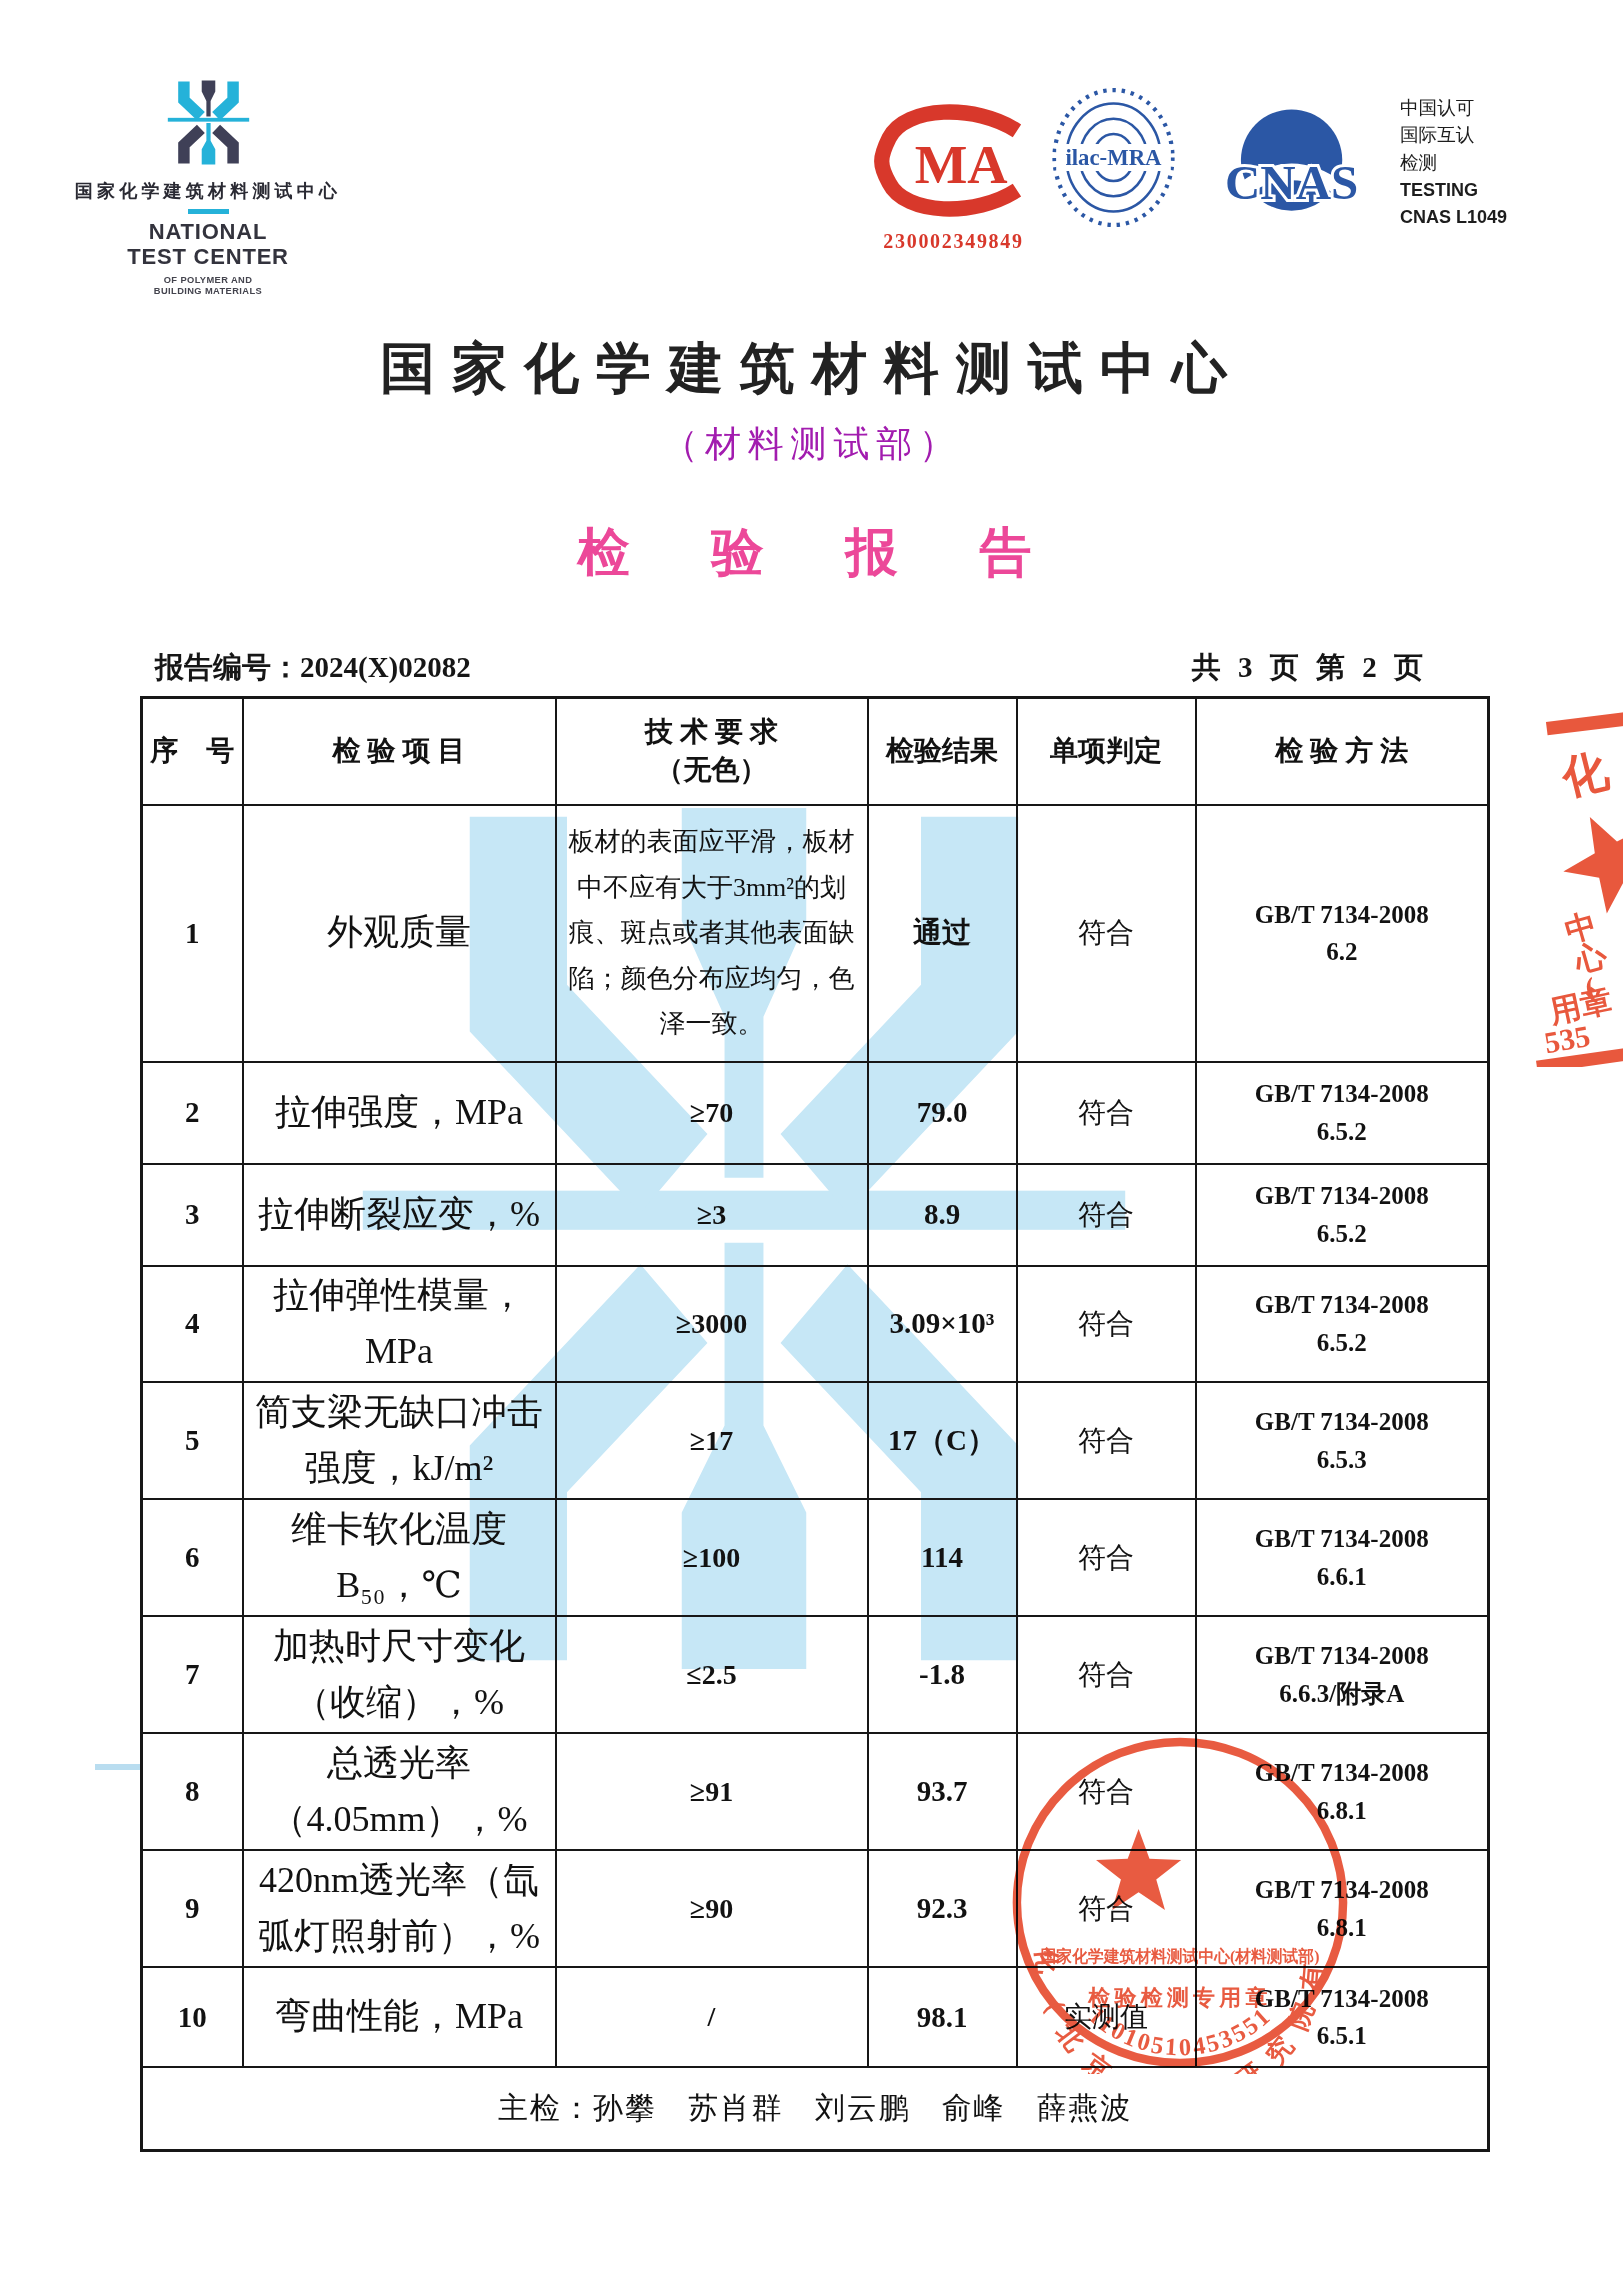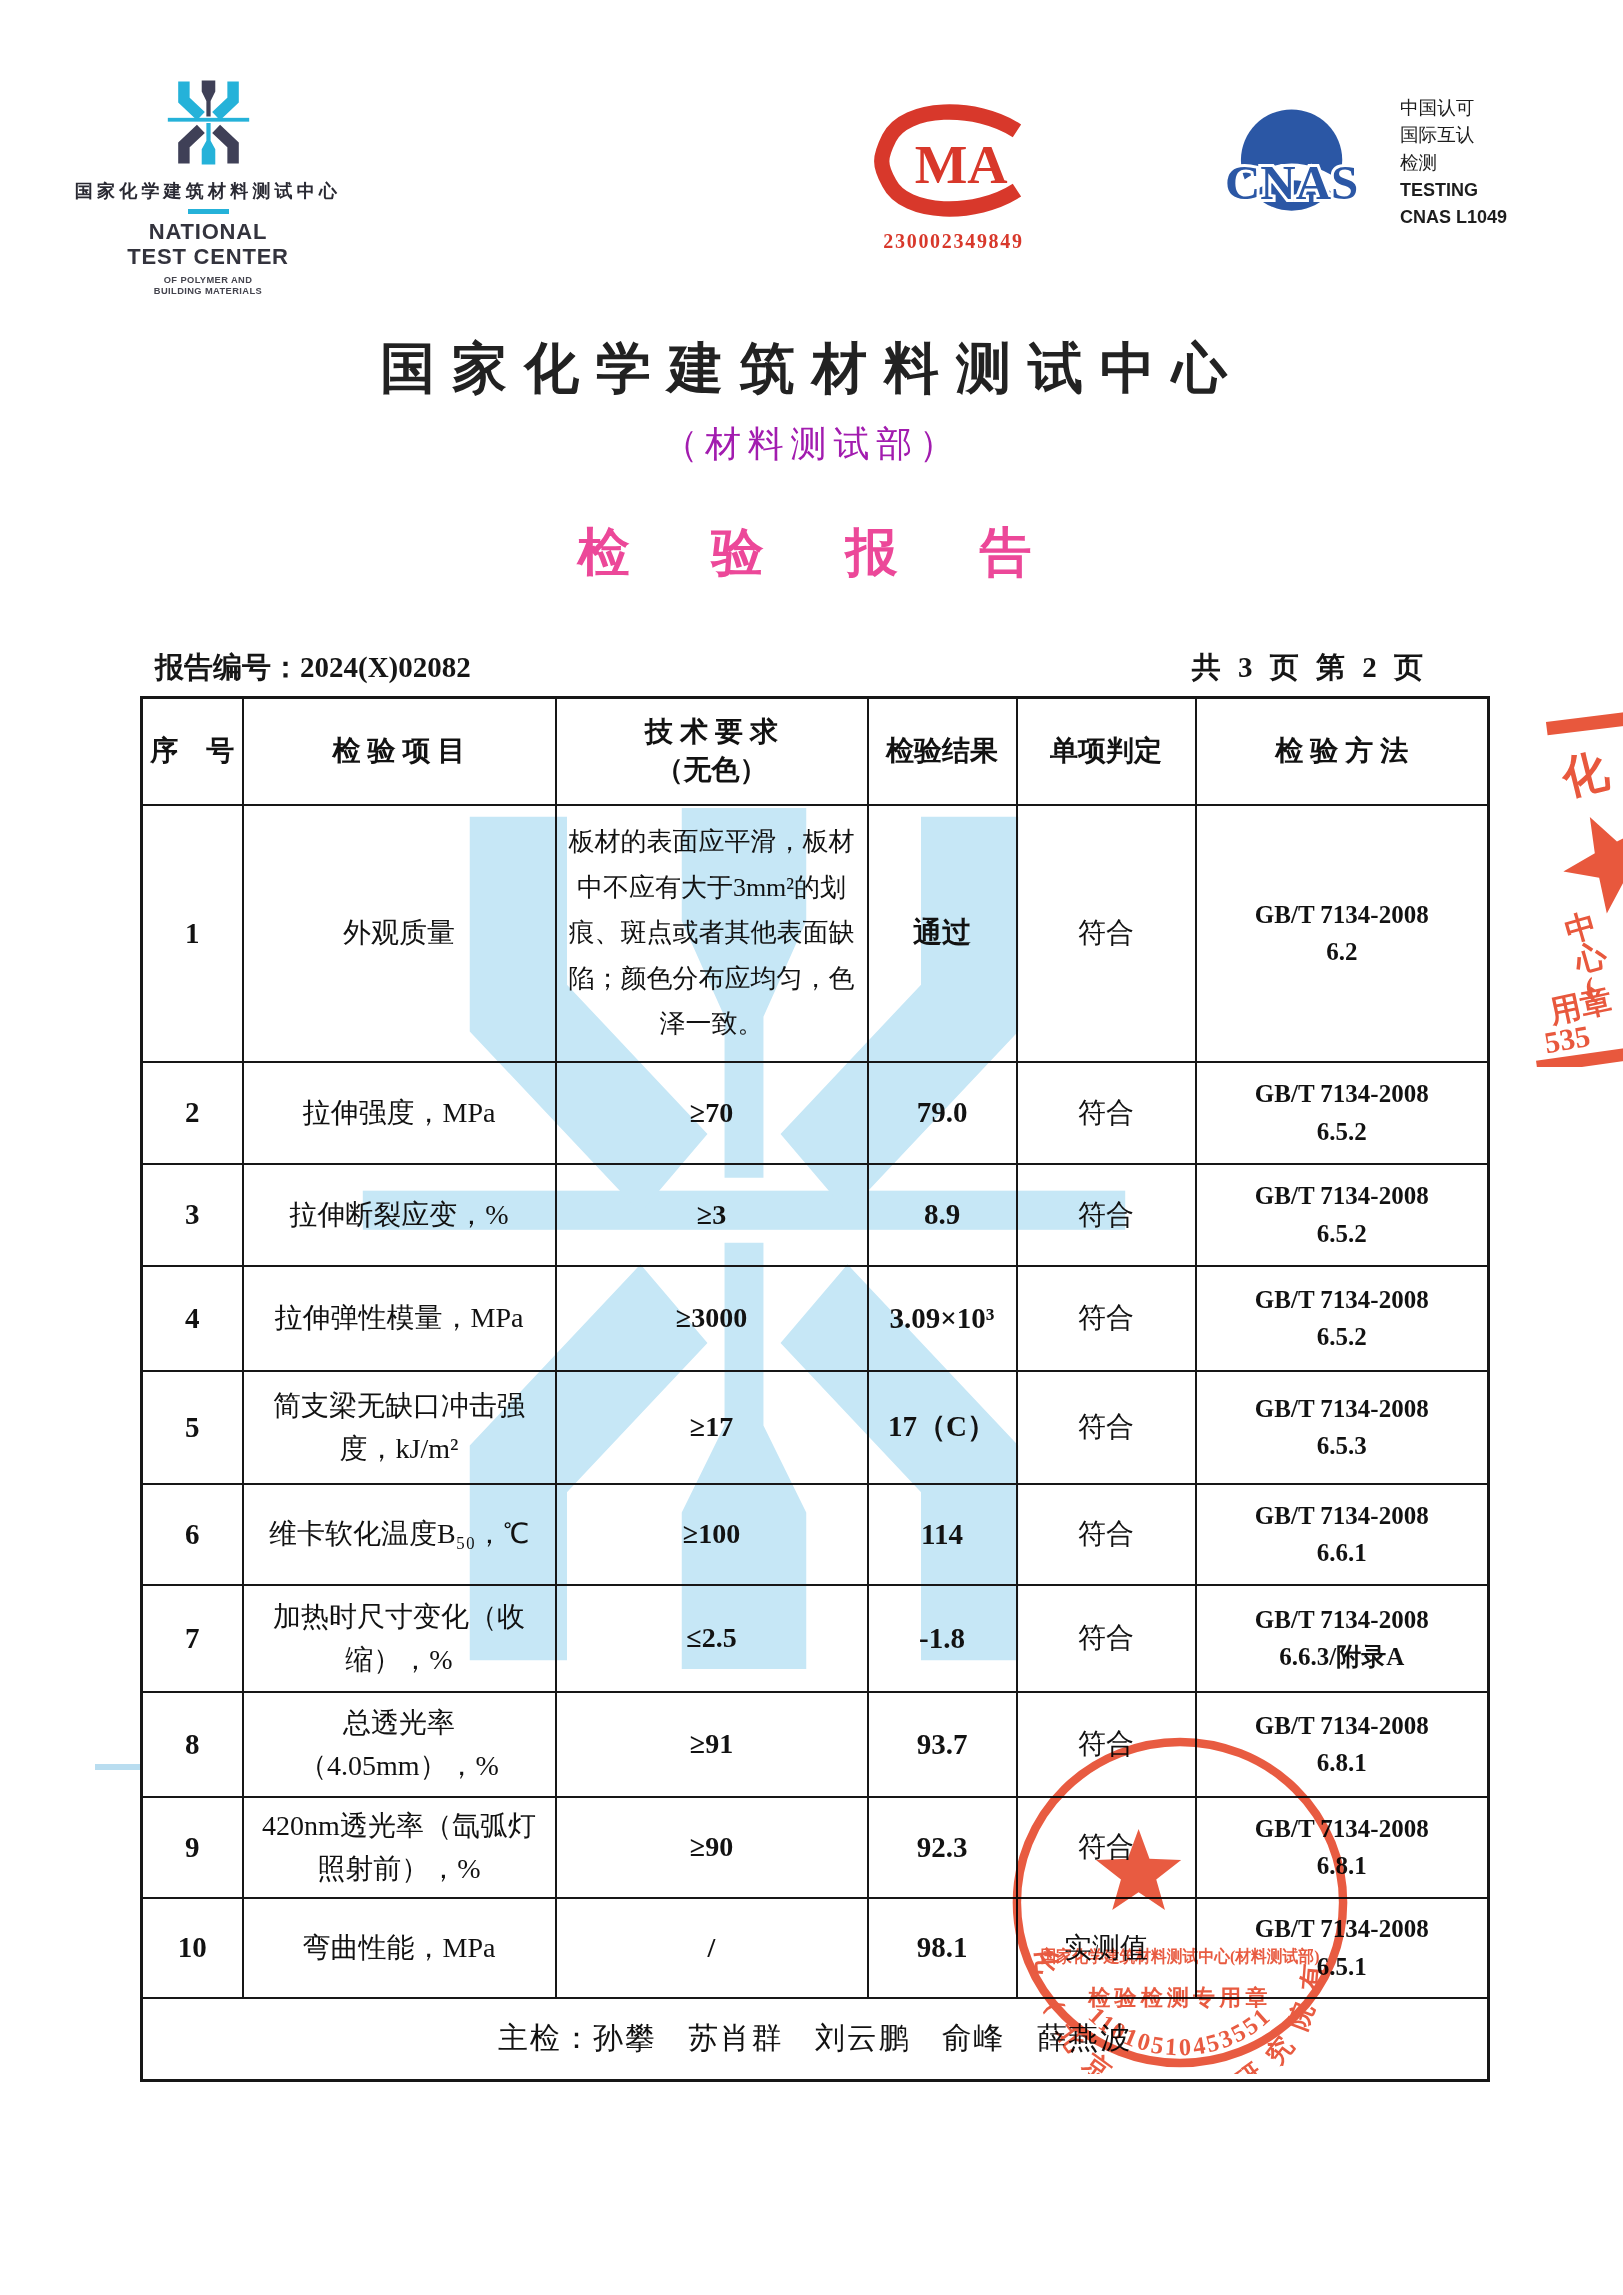--- a/index.html
+++ b/index.html
@@ -59,21 +59,21 @@
   tbody tr:nth-child(3){height:102px;}
   tbody tr:nth-child(4){height:105px;}
   tbody tr:nth-child(5){height:113px;}
   tbody tr:nth-child(6){height:101px;}
   tbody tr:nth-child(7){height:107px;}
   tbody tr:nth-child(8){height:105px;}
   tbody tr:nth-child(9){height:101px;}
   tbody tr:nth-child(10){height:100px;}
   tbody tr:nth-child(11){height:83px;}
   .c-no{font-size:29px;font-weight:bold;}
-  .c-item{font-size:28px;text-align:left;padding-left:12px;line-height:1.55;white-space:pre-line;font-family:Liberation Serif, serif;}
+  .c-item{font-size:36px;text-align:left;padding-left:12px;line-height:1.55;white-space:pre-line;}
   .c-req{font-size:28px;font-weight:bold;white-space:pre-line;}
   .c-res{font-size:29px;font-weight:bold;}
   .c-jud{font-size:28px;}
   .c-met{font-size:25px;font-weight:bold;white-space:pre-line;line-height:1.5;}
   tbody tr:nth-child(1) .c-req{font-weight:normal;font-size:26px;line-height:1.75;text-align:center;padding:0 8.5px;}
   .c-footer{font-size:30px;text-align:left;padding-left:22px;letter-spacing:1.7px;}
 
   
   .main-stamp{position:absolute;left:1011px;top:1736px;z-index:3;mix-blend-mode:multiply;opacity:.9;}
   .edge-stamp{position:absolute;left:1533px;top:712px;z-index:3;mix-blend-mode:multiply;opacity:.92;}
@@ -104,20 +104,30 @@
 
 <div class="cert-row">
   <div class="cma">
     <svg width="159" height="117" viewBox="0 0 175 130">
       <path d="M158,32 C112,2 34,4 16,40 C5,62 5,70 16,90 C34,126 112,128 158,98" fill="none" stroke="#d8382b" stroke-width="17"></path>
       <text x="96" y="90" font-size="62" font-weight="bold" text-anchor="middle" fill="#d8382b">MA</text>
     </svg>
     <div class="cma-num">230002349849</div>
   </div>
 
+  <div class="ilac">
+    <svg width="129" height="145" viewBox="0 0 152 172">
+      <ellipse cx="76" cy="86" rx="70" ry="80" fill="#ffffff" stroke="#2b57a5" stroke-width="5" stroke-dasharray="4 7"></ellipse>
+      <ellipse cx="76" cy="86" rx="56" ry="64" fill="none" stroke="#2b57a5" stroke-width="3"></ellipse>
+      <ellipse cx="76" cy="86" rx="40" ry="46" fill="none" stroke="#2b57a5" stroke-width="3"></ellipse>
+      <ellipse cx="76" cy="86" rx="24" ry="28" fill="none" stroke="#2b57a5" stroke-width="3"></ellipse>
+      <rect x="8" y="70" width="136" height="32" fill="#ffffff"></rect>
+      <text x="76" y="95" font-size="27" font-weight="bold" text-anchor="middle" fill="#2b57a5" font-family="Liberation Sans, sans-serif">ilac-MRA</text>
+    </svg>
+  </div>
 
   <div class="cnas">
     <svg width="190" height="129" viewBox="0 0 225 152">
       <circle cx="112" cy="66" r="60" fill="#2b57a5"></circle>
       <path d="M52,92 Q112,48 172,92 L172,112 Q112,68 52,112 Z" fill="#ffffff"></path>
       <text x="112" y="112" font-size="58" font-weight="bold" text-anchor="middle" fill="#2b57a5" font-family="Liberation Sans, sans-serif" style="paint-order:stroke" stroke="#ffffff" stroke-width="7">CNAS</text>
     </svg>
   </div>
 
   <div class="accred">

